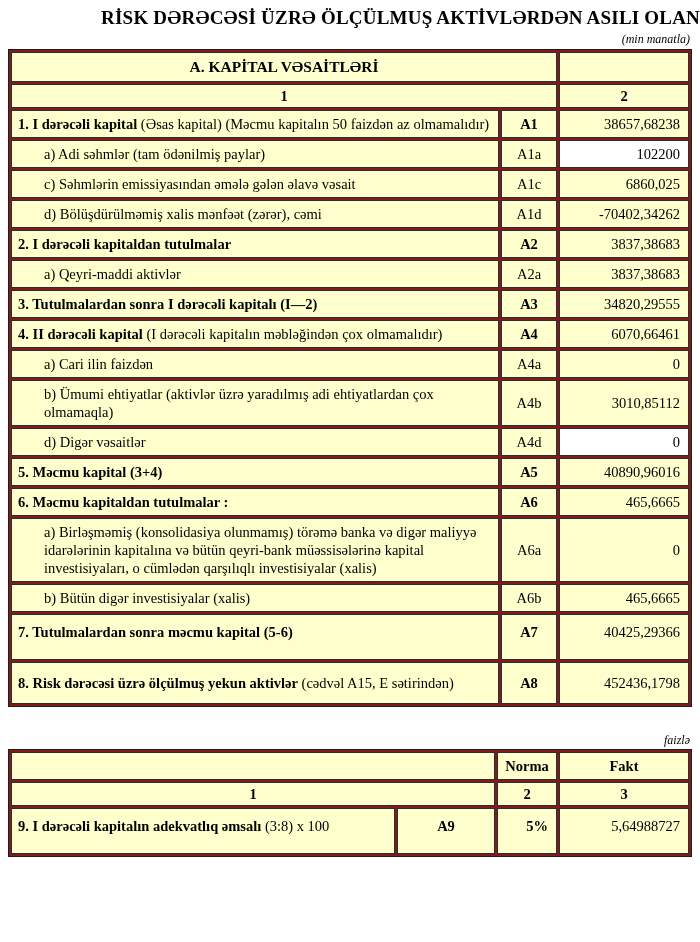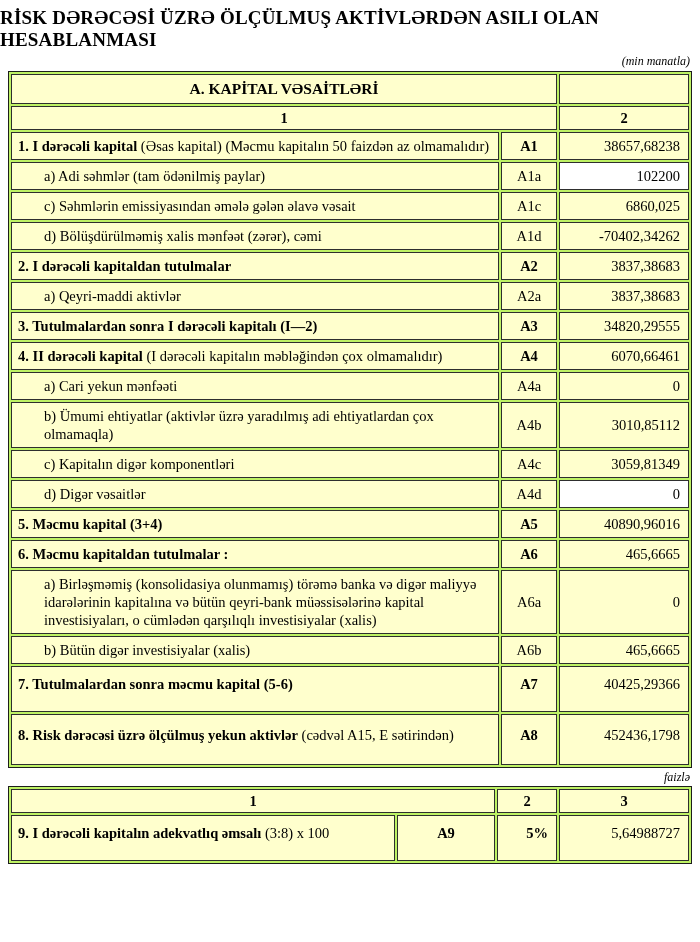--- a/index.html
+++ b/index.html
@@ -1,44 +1,43 @@
 <!DOCTYPE html>
 <html><head>
 <meta charset="utf-8">
 <style>
   html,body{margin:0;padding:0;background:#ffffff;}
   body{width:700px;height:942px;font-family:"Liberation Serif","DejaVu Serif",serif;color:#000;}
   .page{width:700px;box-sizing:border-box;padding-top:7px;}
-  .title{ text-align:left;font-weight:bold;font-size:19px;line-height:22px;letter-spacing:.2px;}
+  .title{ text-align:right;font-weight:bold;font-size:19px;line-height:22px;letter-spacing:.2px;}
   .note{ text-align:right;font-style:italic;font-size:12px;margin:3px 10px 2px 0;}
-  .note2{margin-top:2px;margin-bottom:1px;font-style:italic;}
-  table{border-collapse:separate;border-spacing:2px;background:#bef264;border:1px solid #1d1d1d;margin:0 auto;width:682px;table-layout:fixed;}
+  .note2{margin-top:26px;margin-bottom:1px;font-style:italic;}
+  table{border-collapse:separate;border-spacing:2px;background:#7f1d1d;border:1px solid #1d1d1d;margin:0 auto;width:682px;table-layout:fixed;}
   #t1{margin-top:2px;}
   td{border:1px solid #2e2e2e;background:#ffffcd;font-size:14.5px;line-height:18px;padding:4px 6px;vertical-align:middle;word-wrap:break-word;}
   td.hdr{text-align:center;font-weight:bold;}
   td.h1{padding:5px 6px;font-size:15.5px;}
   td.num{padding:2px 6px;}
   td.lbl{padding-left:6px;margin-top:39px;}
   td.indent{padding-left:32px;}
   td.code{text-align:center;}
   td.code.b{font-weight:bold;}
   td.val{text-align:right;padding-right:8px;}
   td.white{background:#ffffff;}
   tr.tall td{padding-top:8px;padding-bottom:18px;}
-  tr.taller td{padding-top:11px;padding-bottom:20px;}
+  tr.taller td{padding-top:11px;padding-bottom:11px;}
   b{font-weight:bold;}
 </style>
 </head>
 <body>
 
 <div class="page">
 
   <div class="title">
     <div>RİSK DƏRƏCƏSİ ÜZRƏ ÖLÇÜLMUŞ AKTİVLƏRDƏN ASILI OLAN</div>
-    <div>HESABLANMASI</div>
   </div>
 
   <div class="note">(min manatla)</div>
 
   <table id="t1">
     <colgroup>
         <col style="width:488px">
         <col style="width:56px">
         <col style="width:130px">
       </colgroup>
@@ -87,33 +86,28 @@
           <td class="lbl"><b>3. Tutulmalardan  sonra I dərəcəli kapitalı (I—2)</b><span></span></td>
           <td class="code b">A3</td>
           <td class="val">34820,29555</td>
         </tr>
         <tr>
           <td class="lbl"><b>4. II dərəcəli  kapital</b><span> (I dərəcəli  kapitalın  məbləğindən çox olmamalıdır)</span></td>
           <td class="code b">A4</td>
           <td class="val">6070,66461</td>
         </tr>
         <tr>
-          <td class="lbl indent"><b></b><span>a) Cari yekun mənfəəti</span></td>
+          <td class="lbl indent"><b></b><span>a) Cari ilin faizdən</span></td>
           <td class="code">A4a</td>
           <td class="val">0</td>
         </tr>
         <tr>
           <td class="lbl indent"><b></b><span>b) Ümumi ehtiyatlar (aktivlər üzrə yaradılmış adi ehtiyatlardan çox olmamaqla)</span></td>
           <td class="code">A4b</td>
           <td class="val">3010,85112</td>
-        </tr>
-        <tr>
-          <td class="lbl indent"><b></b><span>c)  Kapitalın digər komponentləri</span></td>
-          <td class="code">A4c</td>
-          <td class="val">3059,81349</td>
         </tr>
         <tr>
           <td class="lbl indent"><b></b><span>d) Digər vəsaitlər</span></td>
           <td class="code">A4d</td>
           <td class="val white">0</td>
         </tr>
         <tr>
           <td class="lbl"><b>5. Məcmu kapital (3+4)</b><span></span></td>
           <td class="code b">A5</td>
           <td class="val">40890,96016</td>
@@ -150,20 +144,25 @@
 
   <table id="t2">
     <colgroup>
         <col style="width:384px">
         <col style="width:98px">
         <col style="width:60px">
         <col style="width:130px">
       </colgroup>
     <thead>
       <tr>
+        <td colspan="2"></td>
+        <td class="hdr">Norma</td>
+        <td class="hdr">Fakt</td>
+      </tr>
+      <tr>
         <td colspan="2" class="hdr num">1</td>
         <td class="hdr num">2</td>
         <td class="hdr num">3</td>
       </tr>
     </thead>
     <tbody id="t2body">
         <tr class="tall">
           <td class="lbl"><b>9. I dərəcəli  kapitalın  adekvatlıq əmsalı</b><span> (3:8) x 100</span></td>
           <td class="code b">A9</td>
           <td class="val" style="font-weight: bold;">5%</td>

